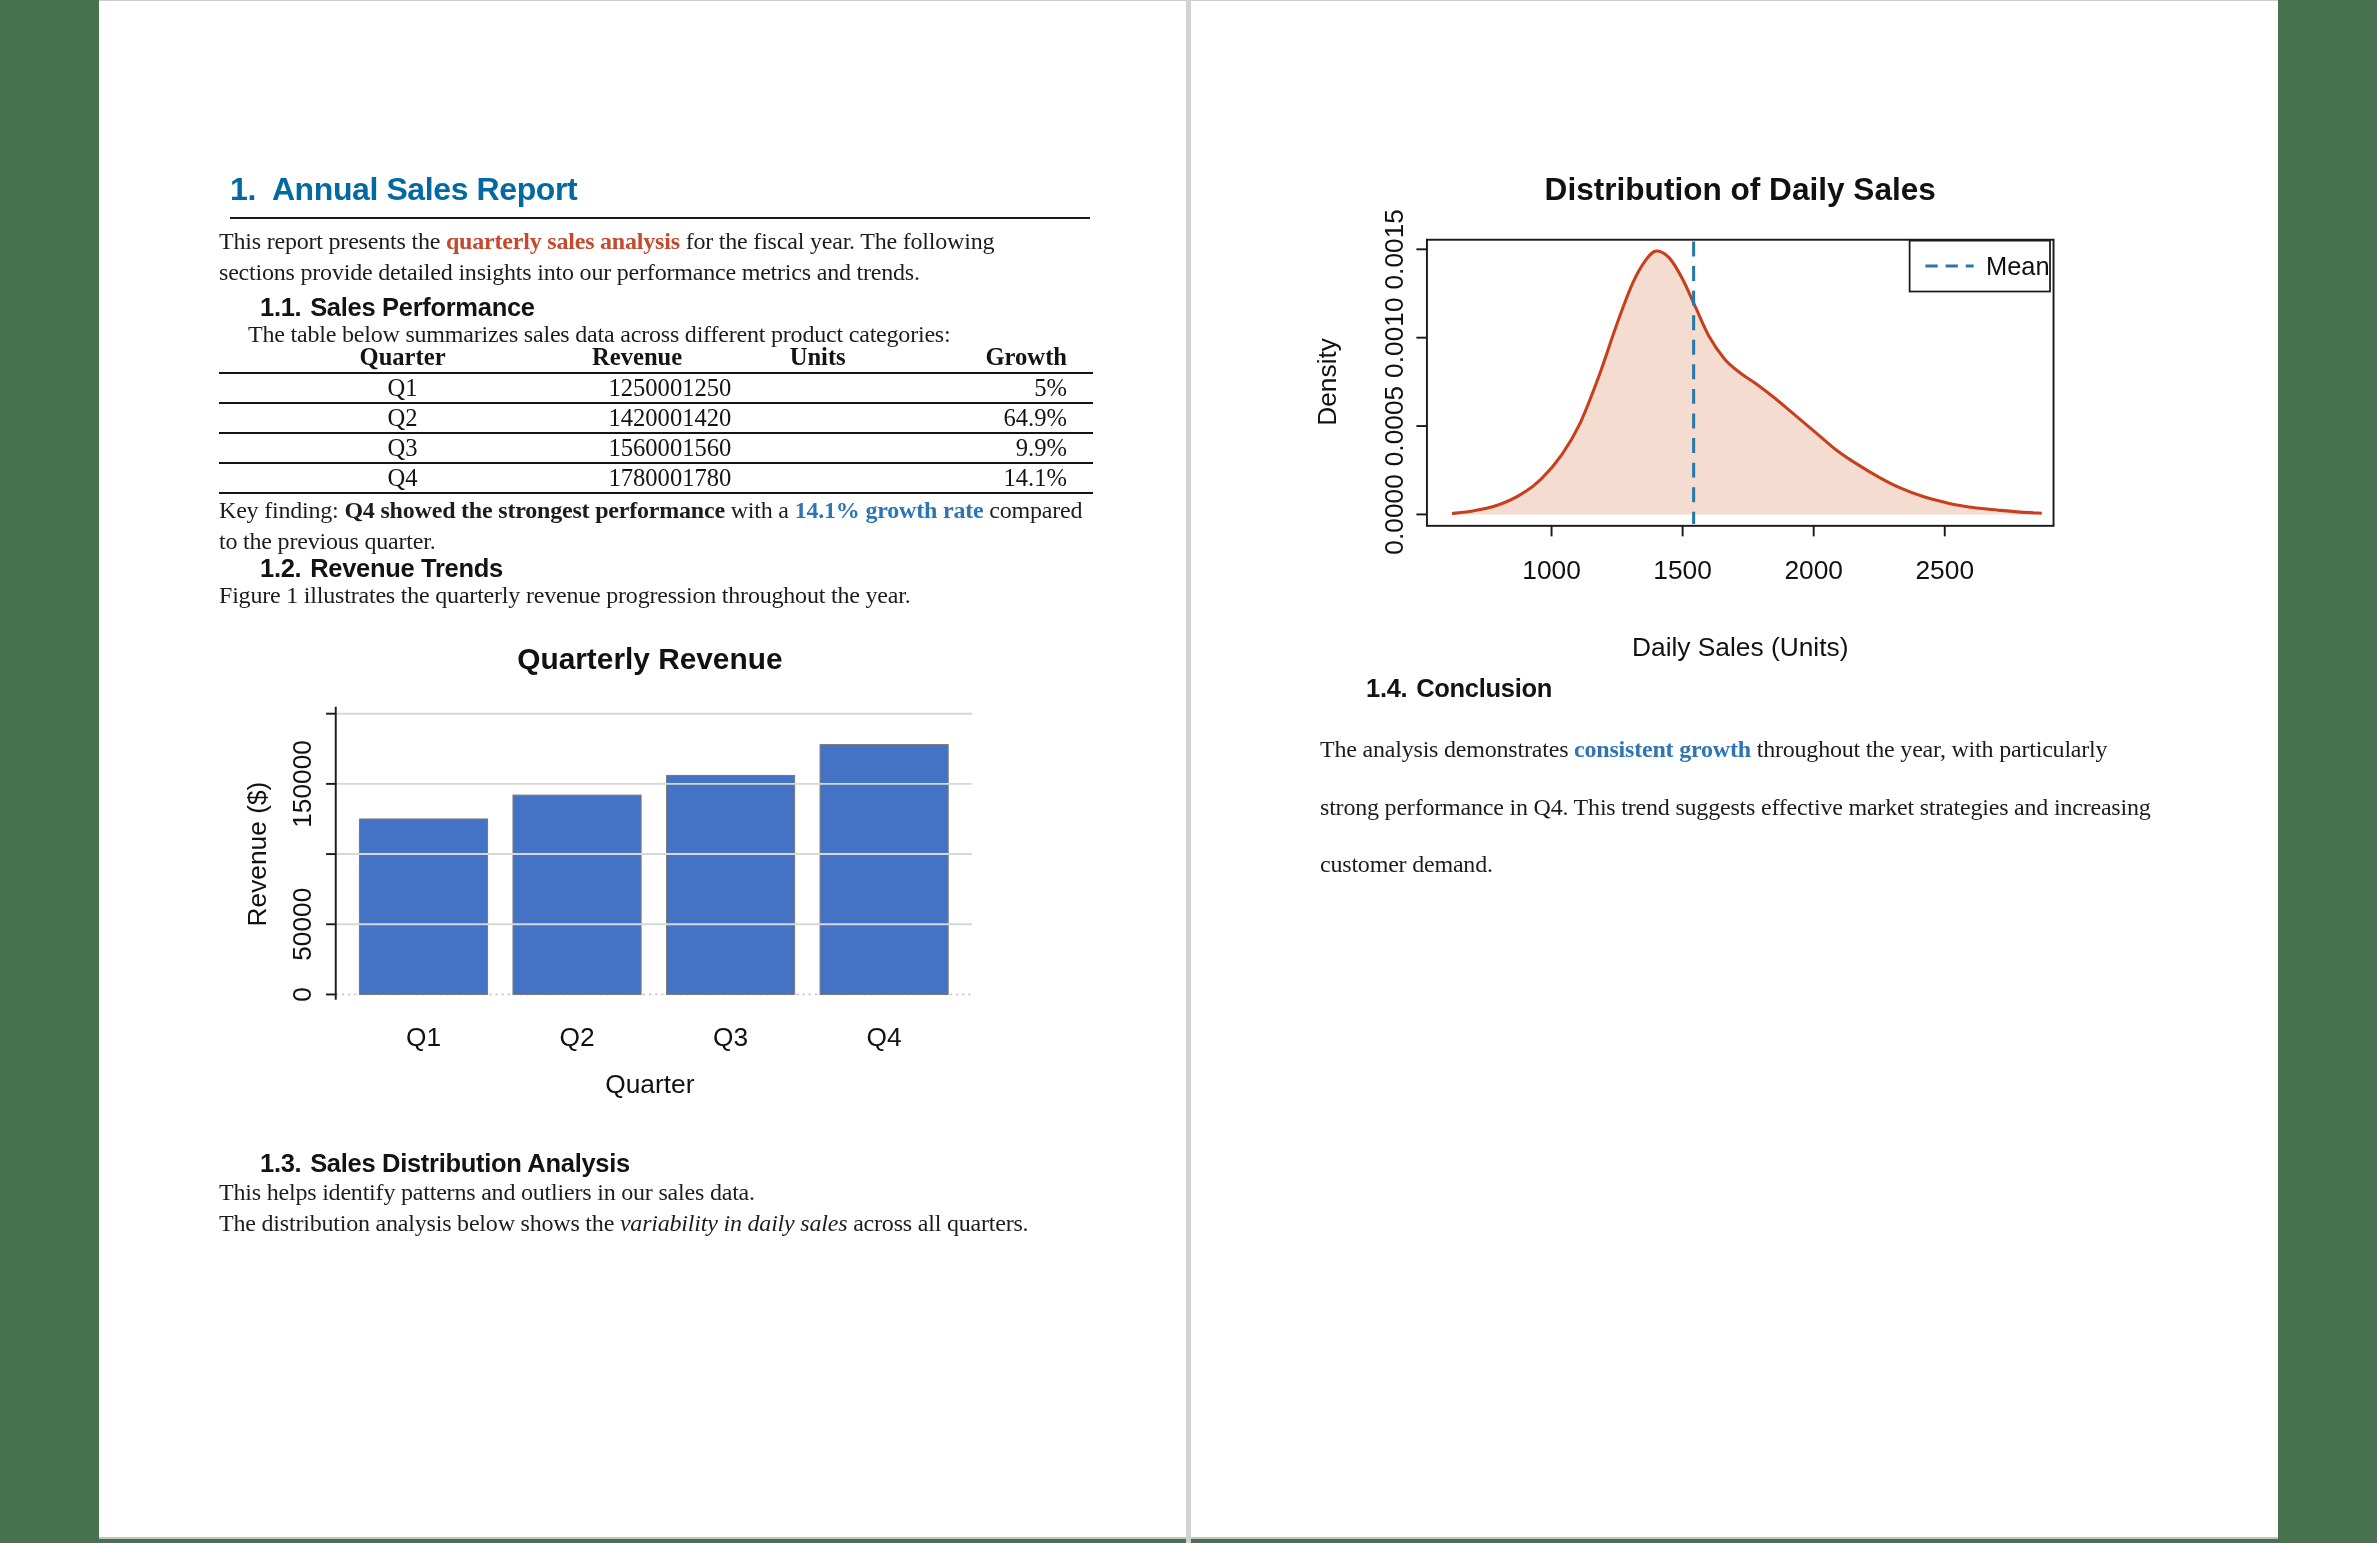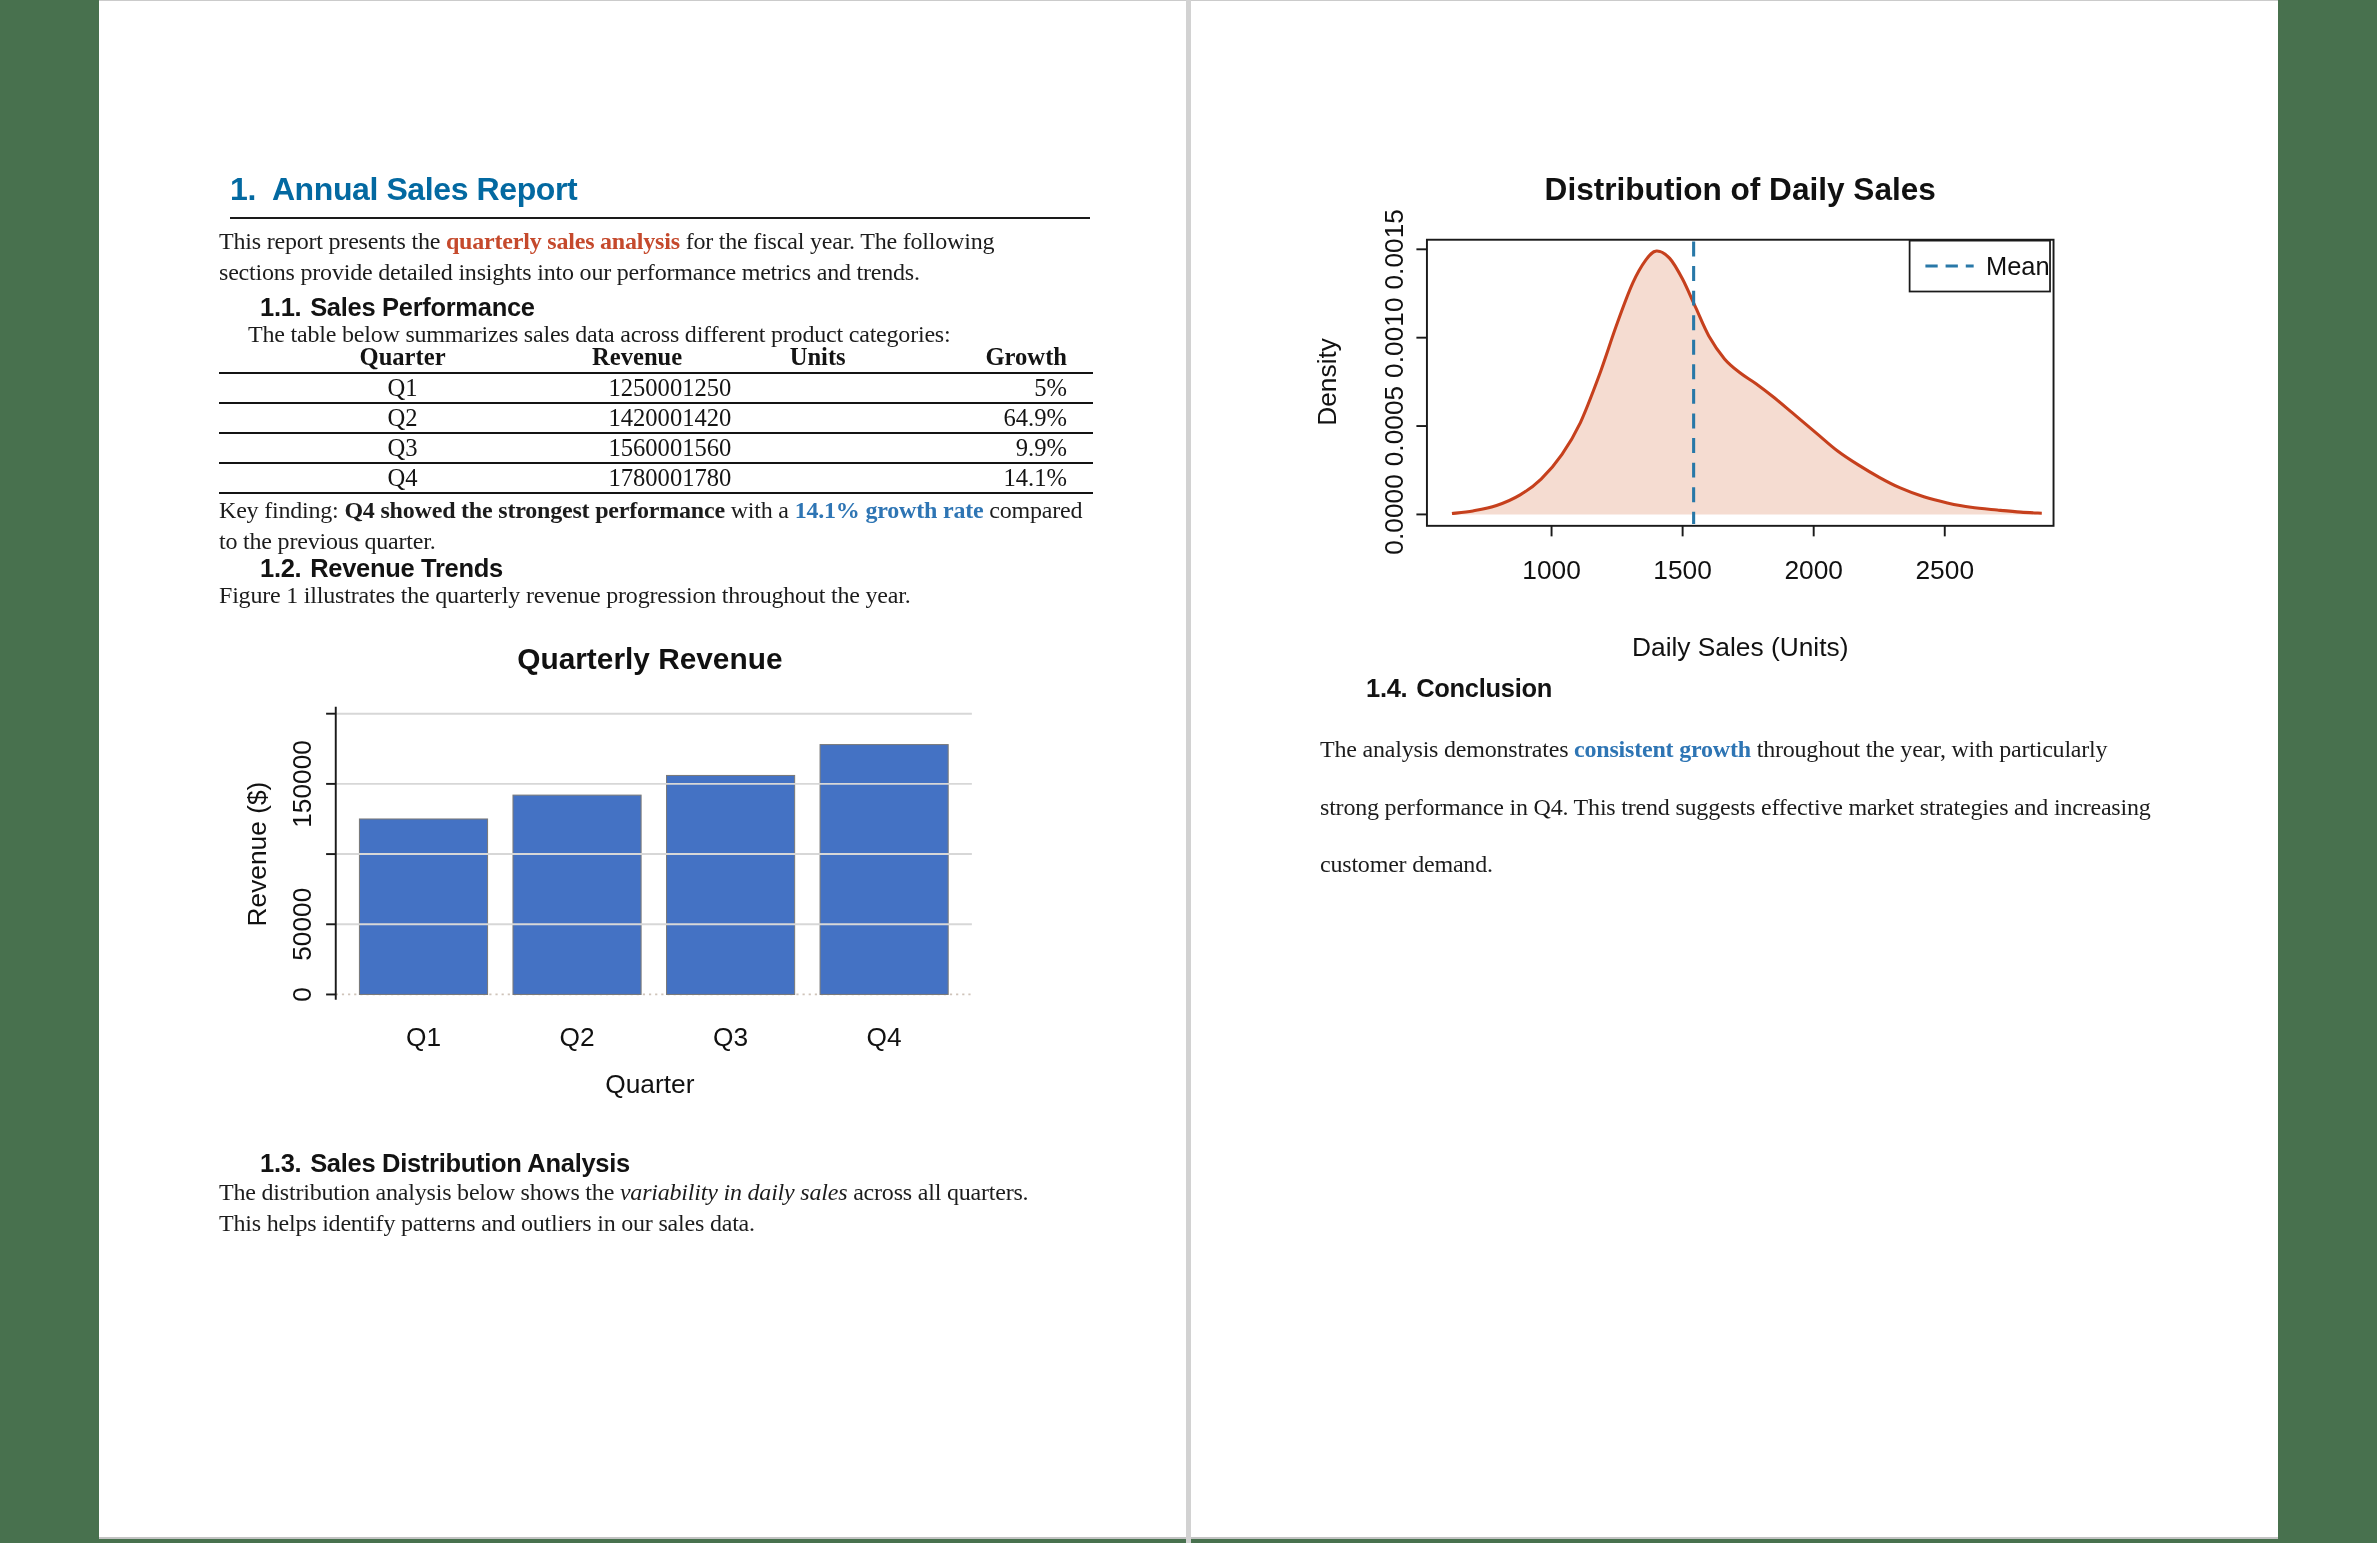--- a/index.html
+++ b/index.html
@@ -140,22 +140,22 @@
       <text x="470" y="506" text-anchor="middle" dominant-baseline="central" font-size="30">Quarter</text>
       <text x="22" y="244" text-anchor="middle" dominant-baseline="central" transform="rotate(-90 22 244)" font-size="30">Revenue ($)</text>
       <text x="470" y="33" text-anchor="middle" font-size="34" font-weight="bold">Quarterly Revenue</text>
     </svg>
 
   <div class="abs h2" style="left:161px;top:1148px;">
     <span class="num">1.3.</span><span>Sales Distribution Analysis</span>
   </div>
 
   <div class="abs body-text" style="left:120px;top:1176px;">
+      <div class="tline"><span class="seg-n">This helps identify patterns and outliers in our sales data.</span></div>
       <div class="tline"><span class="seg-n">The distribution analysis below shows the </span><span class="seg-i">variability in daily sales</span><span class="seg-n"> across all quarters.</span></div>
-      <div class="tline"><span class="seg-n">This helps identify patterns and outliers in our sales data.</span></div>
     </div>
 </div>
 
 <div id="divider"></div>
 
 <div id="page-right" class="page">
   <svg id="densitychart" class="abs" style="left:90px;top:158px;" width="843" height="509" viewBox="0 0 960 580">
       <path d="M 194.5 404.0 C 198.5 403.5 209.9 402.5 218.4 401.0 C 226.9 399.5 236.3 398.0 245.3 394.9 C 254.2 391.9 263.7 387.9 272.2 382.8 C 280.6 377.8 288.1 372.4 296.1 364.7 C 304.0 357.0 312.5 347.3 319.9 336.5 C 327.4 325.8 333.9 315.0 340.9 300.3 C 347.8 285.5 354.8 266.7 361.8 247.9 C 368.7 229.1 376.2 205.3 382.7 187.5 C 389.1 169.7 395.1 153.3 400.6 141.2 C 406.1 129.1 411.1 121.0 415.5 115.0 C 420.0 108.9 423.0 105.2 427.5 104.9 C 432.0 104.6 437.4 107.6 442.4 113.0 C 447.4 118.3 452.4 127.7 457.4 137.1 C 462.3 146.5 467.3 158.6 472.3 169.4 C 477.3 180.1 481.7 191.9 487.2 201.6 C 492.7 211.3 499.2 220.7 505.1 227.8 C 511.1 234.8 517.1 239.2 523.1 243.9 C 529.0 248.6 534.5 251.3 541.0 256.0 C 547.5 260.7 554.4 266.0 561.9 272.1 C 569.4 278.1 577.8 285.5 585.8 292.2 C 593.8 298.9 601.7 305.6 609.7 312.4 C 617.7 319.1 625.6 326.5 633.6 332.5 C 641.5 338.5 649.5 343.6 657.5 348.6 C 665.4 353.6 673.4 358.3 681.4 362.7 C 689.3 367.1 696.8 371.1 705.3 374.8 C 713.7 378.5 723.2 382.0 732.2 384.9 C 741.1 387.7 750.1 389.9 759.0 391.9 C 768.0 393.9 776.5 395.6 785.9 396.9 C 795.4 398.3 806.3 399.1 815.8 400.0 C 825.2 400.9 834.2 401.8 842.7 402.4 C 851.1 403.0 862.6 403.4 866.6 403.6 L 866.6 405 L 194.5 405 Z" fill="#F5DCD1" stroke="none"></path>
       <path d="M 194.5 404.0 C 198.5 403.5 209.9 402.5 218.4 401.0 C 226.9 399.5 236.3 398.0 245.3 394.9 C 254.2 391.9 263.7 387.9 272.2 382.8 C 280.6 377.8 288.1 372.4 296.1 364.7 C 304.0 357.0 312.5 347.3 319.9 336.5 C 327.4 325.8 333.9 315.0 340.9 300.3 C 347.8 285.5 354.8 266.7 361.8 247.9 C 368.7 229.1 376.2 205.3 382.7 187.5 C 389.1 169.7 395.1 153.3 400.6 141.2 C 406.1 129.1 411.1 121.0 415.5 115.0 C 420.0 108.9 423.0 105.2 427.5 104.9 C 432.0 104.6 437.4 107.6 442.4 113.0 C 447.4 118.3 452.4 127.7 457.4 137.1 C 462.3 146.5 467.3 158.6 472.3 169.4 C 477.3 180.1 481.7 191.9 487.2 201.6 C 492.7 211.3 499.2 220.7 505.1 227.8 C 511.1 234.8 517.1 239.2 523.1 243.9 C 529.0 248.6 534.5 251.3 541.0 256.0 C 547.5 260.7 554.4 266.0 561.9 272.1 C 569.4 278.1 577.8 285.5 585.8 292.2 C 593.8 298.9 601.7 305.6 609.7 312.4 C 617.7 319.1 625.6 326.5 633.6 332.5 C 641.5 338.5 649.5 343.6 657.5 348.6 C 665.4 353.6 673.4 358.3 681.4 362.7 C 689.3 367.1 696.8 371.1 705.3 374.8 C 713.7 378.5 723.2 382.0 732.2 384.9 C 741.1 387.7 750.1 389.9 759.0 391.9 C 768.0 393.9 776.5 395.6 785.9 396.9 C 795.4 398.3 806.3 399.1 815.8 400.0 C 825.2 400.9 834.2 401.8 842.7 402.4 C 851.1 403.0 862.6 403.4 866.6 403.6" fill="none" stroke="#C6401D" stroke-width="3.5" stroke-linejoin="round"></path>
       <line x1="469.8954" y1="94" x2="469.8954" y2="416" stroke="#2878A8" stroke-width="3.5" stroke-dasharray="17 11"></line>

